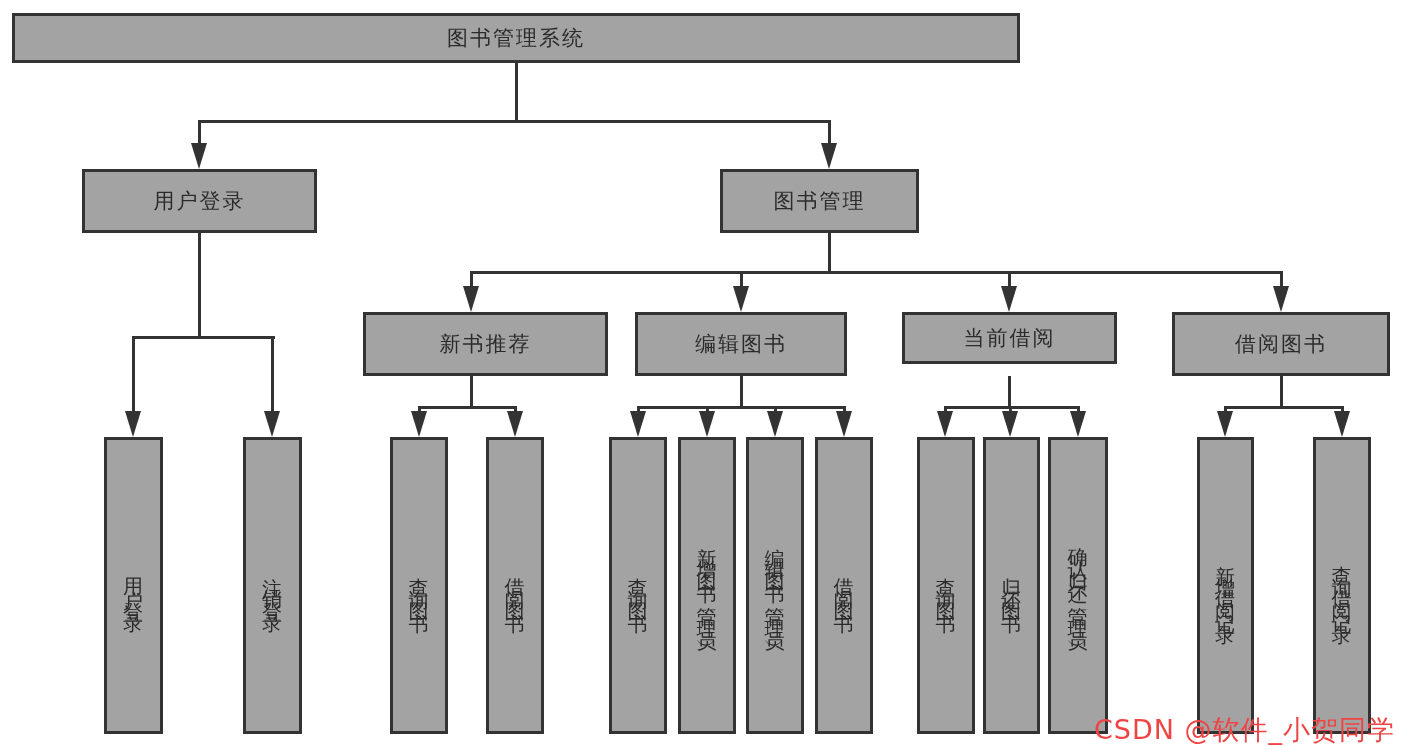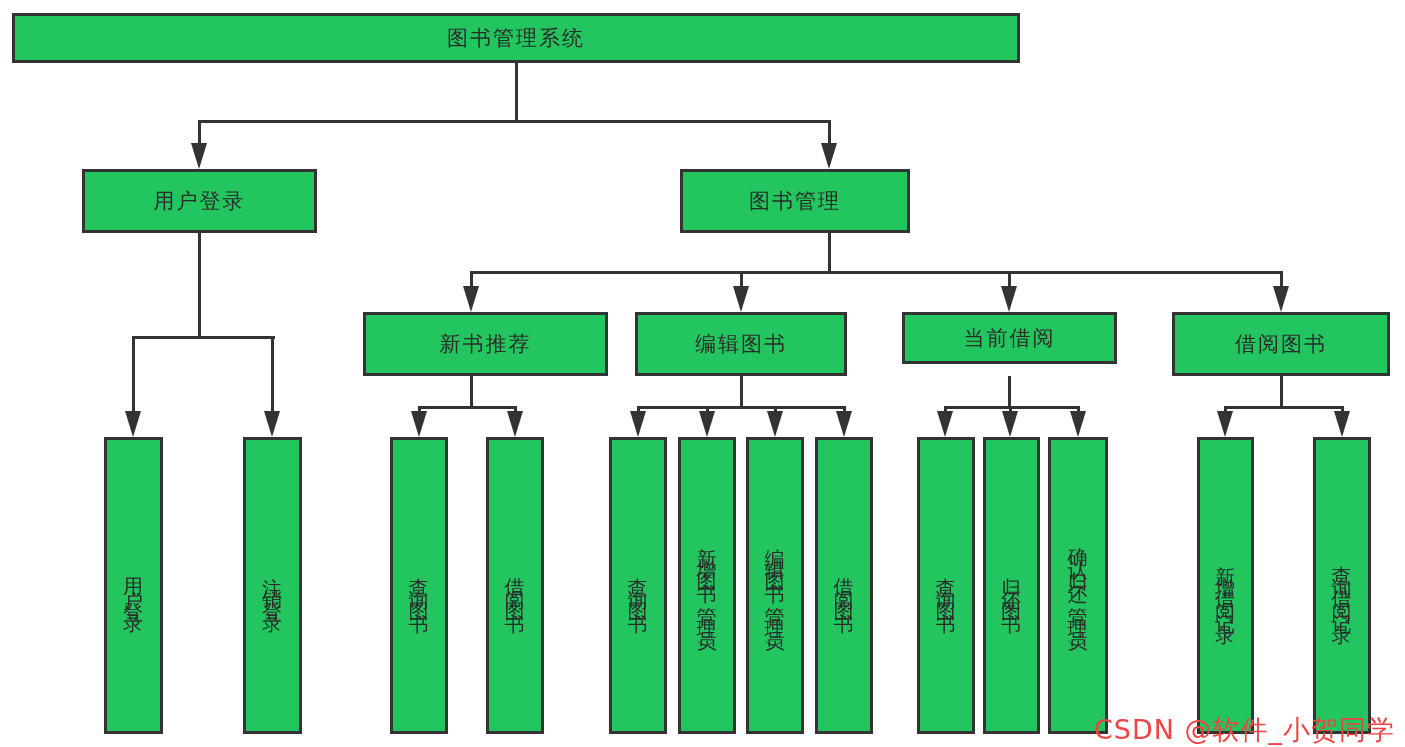--- a/index.html
+++ b/index.html
@@ -3,21 +3,21 @@
 <meta charset="utf-8">
 <style>
   html,body { margin:0; padding:0; background:#fff; }
   body { font-family:"DejaVu Sans","Liberation Sans",sans-serif; }
   #stage {
     position:relative; width:1405px; height:747px;
     background:#ffffff; overflow:hidden;
   }
   .node {
     position:absolute; box-sizing:border-box;
-    border:3px solid #333333; background:#22c55e;
+    border:3px solid #333333; background:#a3a3a3;
     display:flex; align-items:center; justify-content:center;
     color:#2b2b2b;
   }
   .node.horizontal .lbl { font-size:21px; letter-spacing:2px; white-space:nowrap; }
   .node.vertical .lbl {
     writing-mode:vertical-rl; text-orientation:mixed;
     font-size:20px; letter-spacing:12px; line-height:1;
   }
   .vline, .hline { position:absolute; background:#333333; }
   .arrow-shaft { position:absolute; background:#333333; }
@@ -36,21 +36,21 @@
 <body>
 
 <div id="stage">
   <div class="watermark">CSDN @软件_小贺同学</div>
 <div class="node horizontal" style="left: 12px; top: 13px; width: 1008px; height: 50px;">
       <span class="lbl">图书管理系统</span>
     </div>
     <div class="node horizontal" style="left: 82px; top: 169px; width: 235px; height: 64px;">
       <span class="lbl">用户登录</span>
     </div>
-    <div class="node horizontal" style="left: 680px; top: 169px; width: 230px; height: 64px; text-align: center;">
+    <div class="node horizontal" style="left: 720px; top: 169px; width: 199px; height: 64px; text-align: center;">
       <span class="lbl">图书管理</span>
     </div>
     <div class="node horizontal" style="left: 363px; top: 312px; width: 245px; height: 64px;">
       <span class="lbl">新书推荐</span>
     </div>
     <div class="node horizontal" style="left: 635px; top: 312px; width: 212px; height: 64px;">
       <span class="lbl">编辑图书</span>
     </div>
     <div class="node horizontal" style="left: 902px; top: 312px; width: 215px; height: 52px;">
       <span class="lbl">当前借阅</span>

